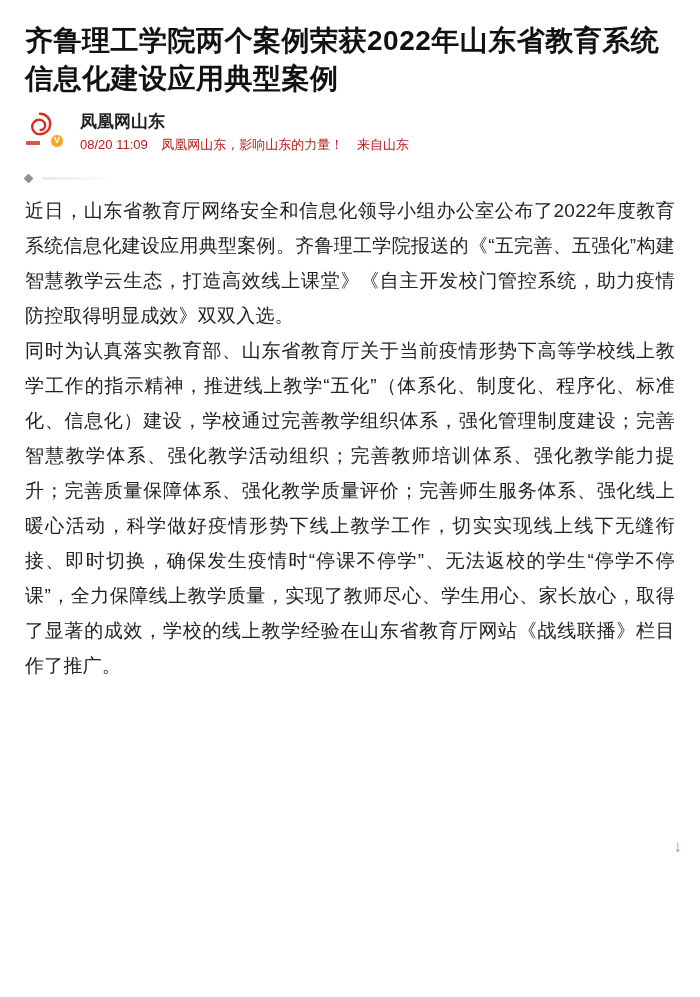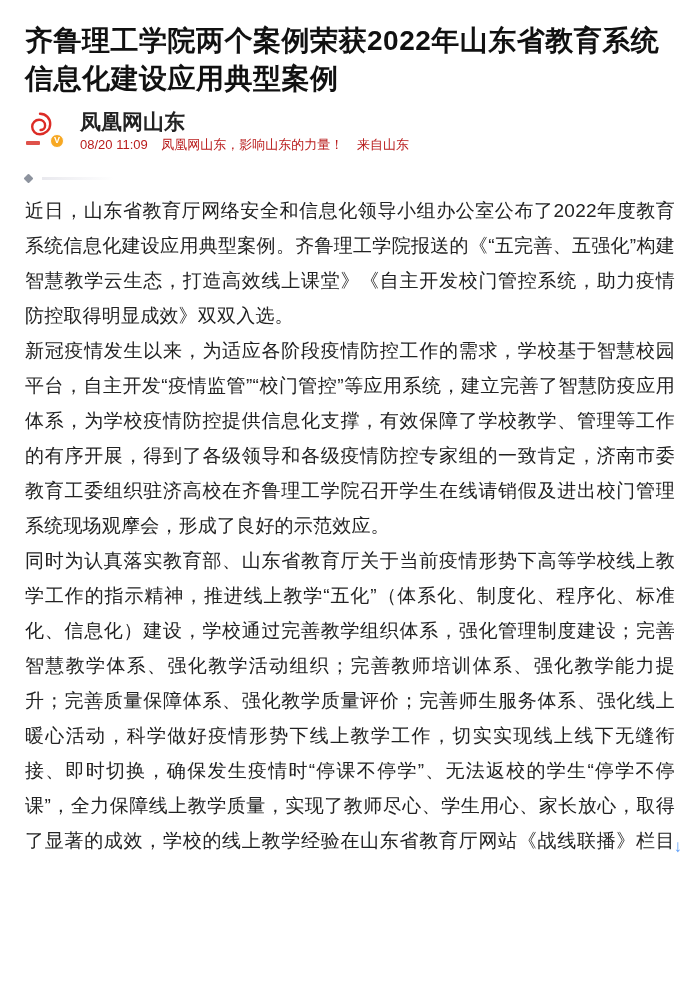--- a/index.html
+++ b/index.html
@@ -53,21 +53,21 @@
     border: 1.5px solid #fff;
     border-radius: 50%;
     color: #fff;
     font-size: 9px;
     font-weight: 700;
     line-height: 11px;
     text-align: center;
   }
   .author-info { margin-left: 18px; }
   .author-name {
-    font-size: 21px;
+    font-size: 17px;
     font-weight: 700;
     color: #222;
     line-height: 20px;
   }
   .author-meta {
     margin-top: 5px;
     font-size: 13px;
     color: #b91c1c;
     line-height: 16px;
   }
@@ -136,19 +136,18 @@
     </div>
   </div>
 
   <div class="deco-divider">
     <span class="deco-diamond"></span>
     <span class="deco-line"></span>
   </div>
 
   <div class="article-body">
     <p>近日，山东省教育厅网络安全和信息化领导小组办公室公布了2022年度教育系统信息化建设应用典型案例。齐鲁理工学院报送的《“五完善、五强化”构建智慧教学云生态，打造高效线上课堂》《自主开发校门管控系统，助力疫情防控取得明显成效》双双入选。</p>
-    <p>新冠疫情发生以来，为适应各阶段疫情防控工作的需求，学校基于智慧校园平台，自主开发“疫情监管”“校门管控”等应用系统，建立完善了智慧防疫应用体系，为学校疫情防控提供信息化支撑，有效保障了学校教学、管理等工作的有序开展，得到了各级领导和各级疫情防控专家组的一致肯定，济南市委教育工委组织驻济高校在齐鲁理工学院召开学生在线请销假及进出校门管理系统现场观摩会，形成了良好的示范效应。</p>
     <p>同时为认真落实教育部、山东省教育厅关于当前疫情形势下高等学校线上教学工作的指示精神，推进线上教学“五化”（体系化、制度化、程序化、标准化、信息化）建设，学校通过完善教学组织体系，强化管理制度建设；完善智慧教学体系、强化教学活动组织；完善教师培训体系、强化教学能力提升；完善质量保障体系、强化教学质量评价；完善师生服务体系、强化线上暖心活动，科学做好疫情形势下线上教学工作，切实实现线上线下无缝衔接、即时切换，确保发生疫情时“停课不停学”、无法返校的学生“停学不停课”，全力保障线上教学质量，实现了教师尽心、学生用心、家长放心，取得了显著的成效，学校的线上教学经验在山东省教育厅网站《战线联播》栏目作了推广。</p>
   </div>
 
   <span class="scroll-arrow">↓</span>
 
 </div>
 
 </body></html>

